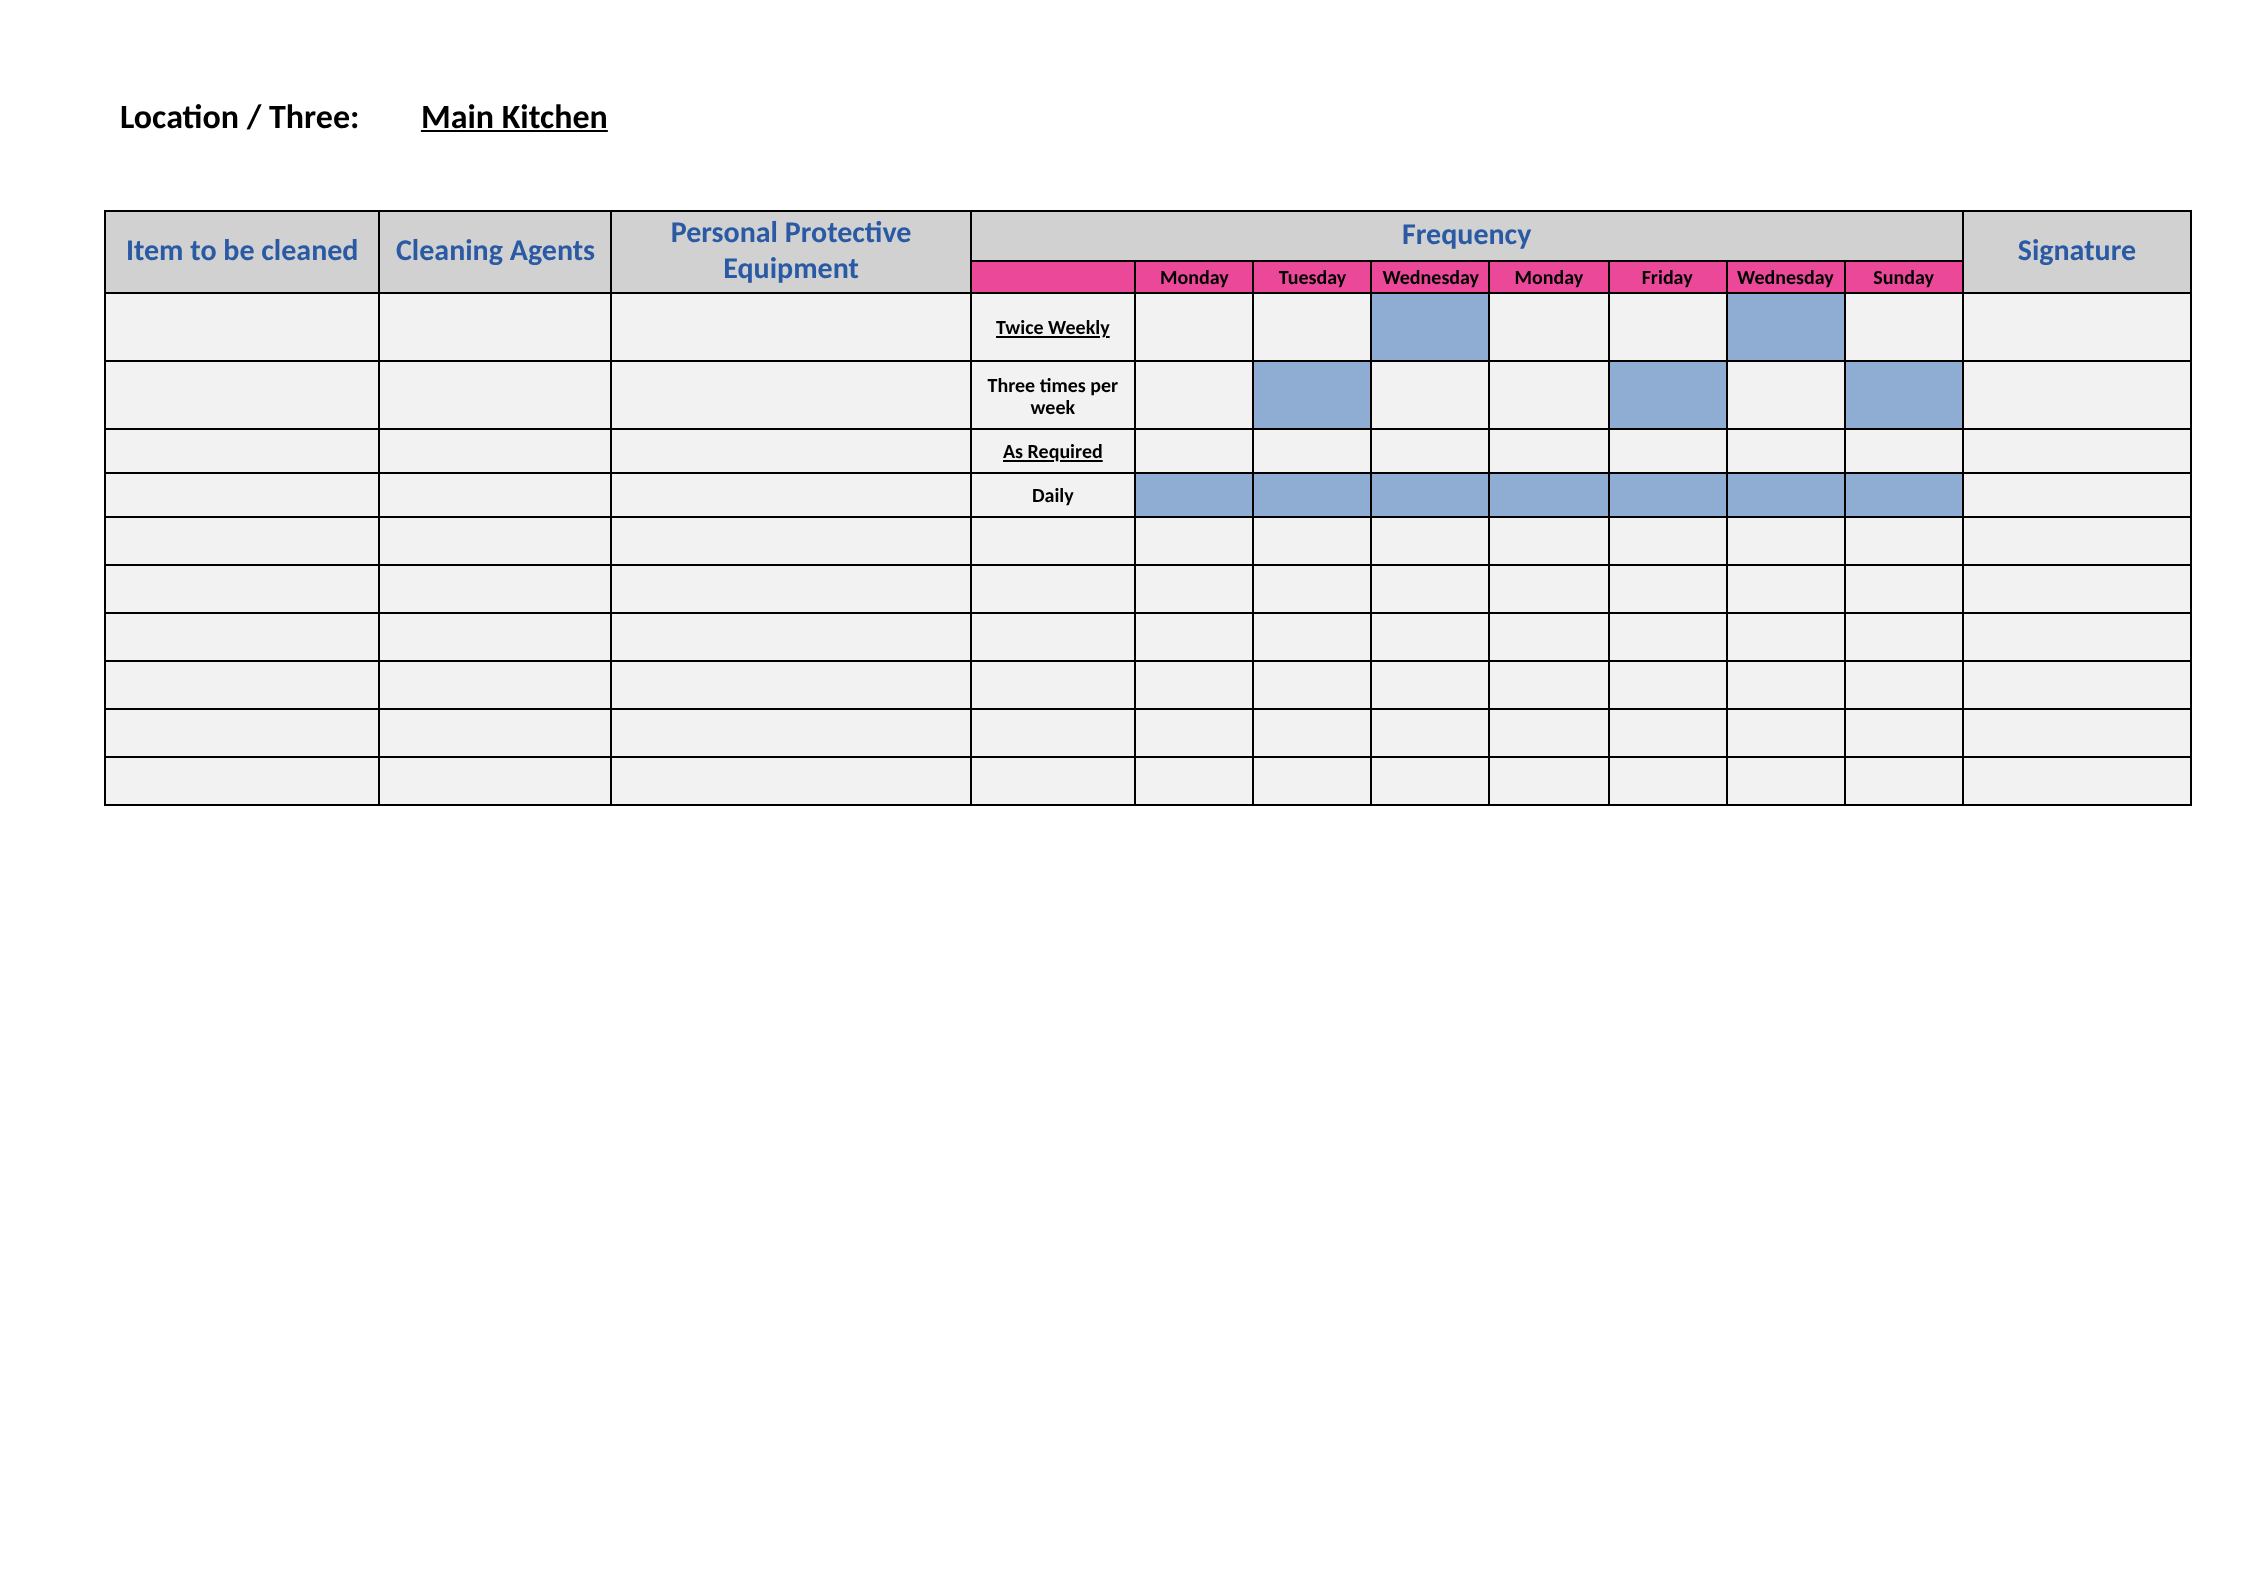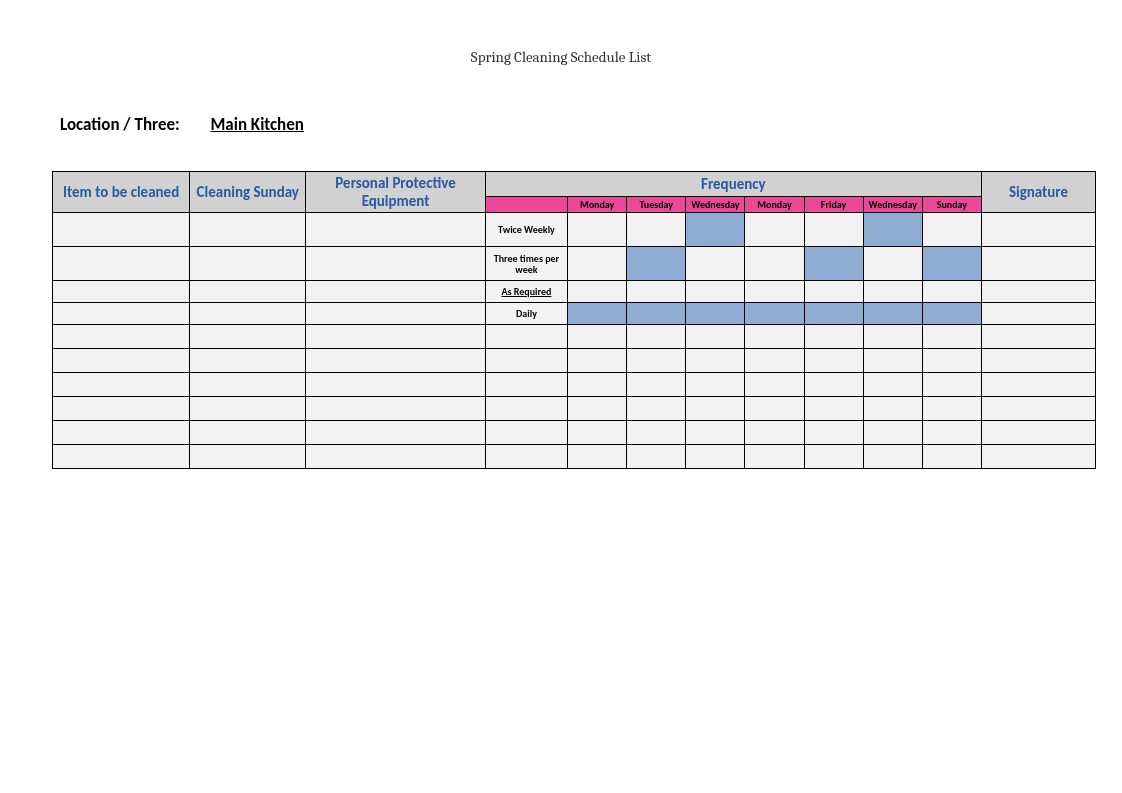--- a/index.html
+++ b/index.html
@@ -79,21 +79,20 @@
   col.c-ppe { width: 170px; }
   col.c-freqlabel { width: 78px; }
   col.c-day { width: 56px; }
   col.c-sig { width: 108px; }
 </style>
 </head>
 <body>
 
 <div class="page">
 
-  <div class="doc-title">Spring Cleaning Schedule List</div>
 
 
   <div class="meta">
     <div class="row2">
       <span>Location / Three:</span>
       &nbsp;&nbsp;&nbsp;&nbsp;&nbsp;&nbsp;
       <span class="underline">Main Kitchen</span>
     </div>
   </div>
 
@@ -108,42 +107,42 @@
         <col class="c-day">
         <col class="c-day">
         <col class="c-day">
         <col class="c-day">
         <col class="c-day">
       <col class="c-sig">
     </colgroup>
     <thead>
       <tr>
         <th class="hdr" rowspan="2">Item to be cleaned</th>
-        <th class="hdr" rowspan="2">Cleaning Sunday</th>
+        <th class="hdr" rowspan="2">Cleaning Agents</th>
         <th class="hdr" rowspan="2">Personal Protective Equipment</th>
         <th class="hdr" colspan="8">Frequency</th>
         <th class="hdr" rowspan="2">Signature</th>
       </tr>
       <tr>
         <th class="day"></th>
         <th class="day">Monday</th>
         <th class="day">Tuesday</th>
         <th class="day">Wednesday</th>
         <th class="day">Monday</th>
         <th class="day">Friday</th>
         <th class="day">Wednesday</th>
         <th class="day">Sunday</th>
       </tr>
     </thead>
     <tbody id="tbody">
         <tr>
           <td class="body" style="height: 34px;"></td>
           <td class="body" style="height: 34px;"></td>
           <td class="body" style="height: 34px;"></td>
-          <td class="freqlabel" style="height: 34px;">Twice Weekly</td>
+          <td class="freqlabel" style="height: 34px; text-decoration: underline;">Twice Weekly</td>
           <td class="body" style="height: 34px;"></td>
           <td class="body" style="height: 34px;"></td>
           <td class="shade" style="height: 34px;"></td>
           <td class="body" style="height: 34px;"></td>
           <td class="body" style="height: 34px;"></td>
           <td class="shade" style="height: 34px;"></td>
           <td class="body" style="height: 34px;"></td>
           <td class="body" style="height: 34px;"></td>
         </tr>
         <tr>

